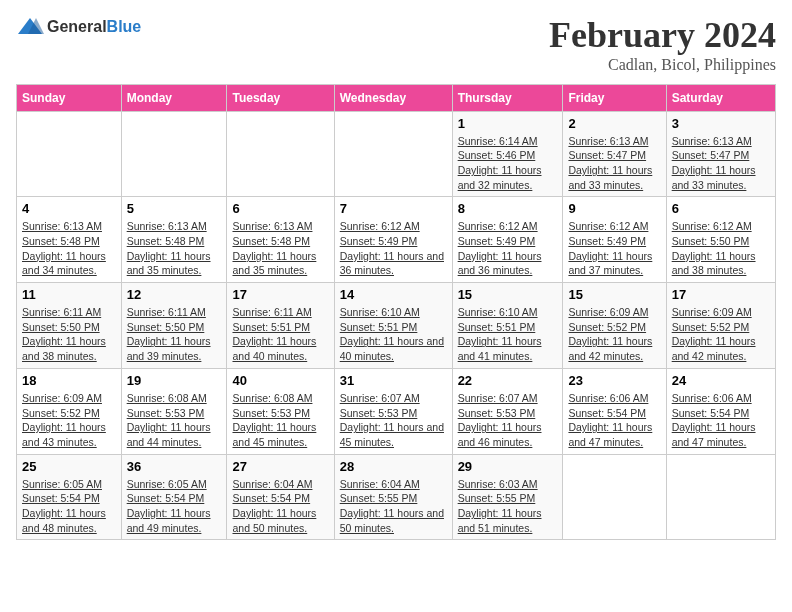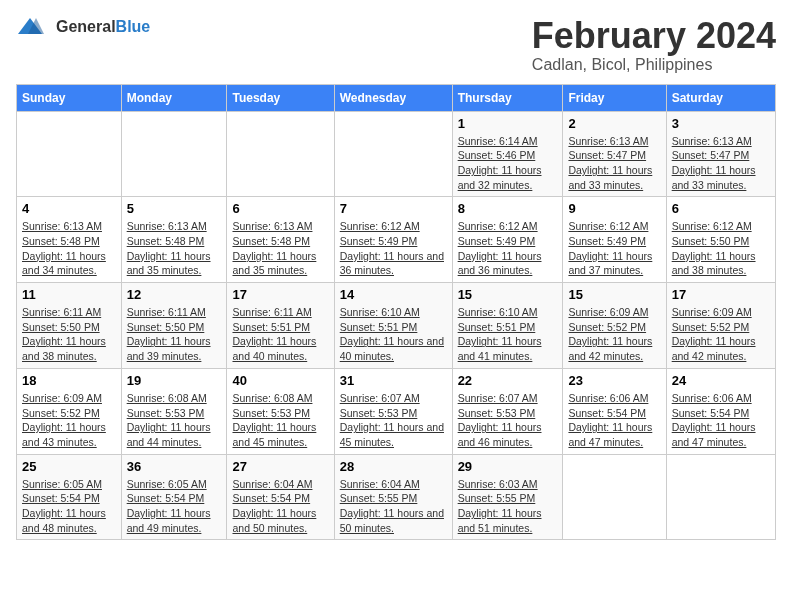--- a/index.html
+++ b/index.html
@@ -12,45 +12,47 @@
     }
     .header-area {
       display: flex;
       justify-content: space-between;
       align-items: flex-start;
       margin-bottom: 10px;
     }
     .logo {
       display: flex;
       align-items: center;
-      gap: 12px;
+      gap: 3px;
     }
     .logo-icon {
       width: 28px;
       height: 22px;
     }
     .title-area {
+      text-align: right;
+      font-family: Liberation Serif, serif;
     }
     .main-title {
       font-size: 36px;
       font-weight: bold;
       color: #333;
       line-height: 1.1;
     }
     .sub-title {
       font-size: 16px;
       color: #555;
     }
     table {
       width: 100%;
       border-collapse: collapse;
       font-size: 11px;
     }
     thead tr th {
-      background-color: #3b82f6;
+      background-color: #ec4899;
       color: #fff;
       text-align: left;
       padding: 6px 5px;
       font-size: 12px;
       font-weight: bold;
       border: 1px solid #ccc;
     }
     tbody tr td {
       border: 1px solid #ccc;
       vertical-align: top;

